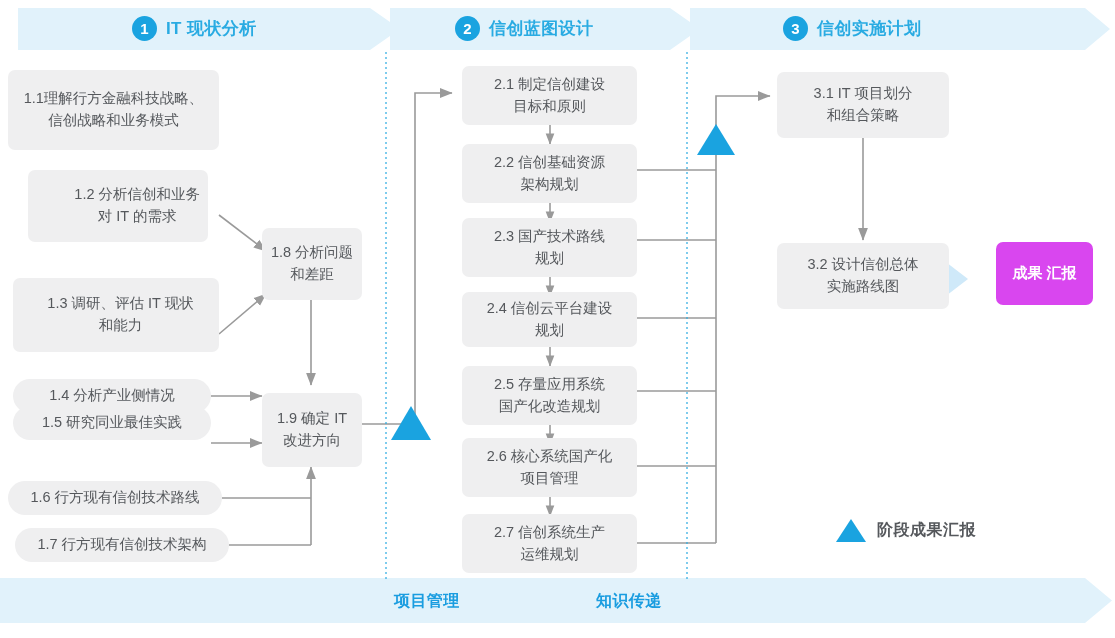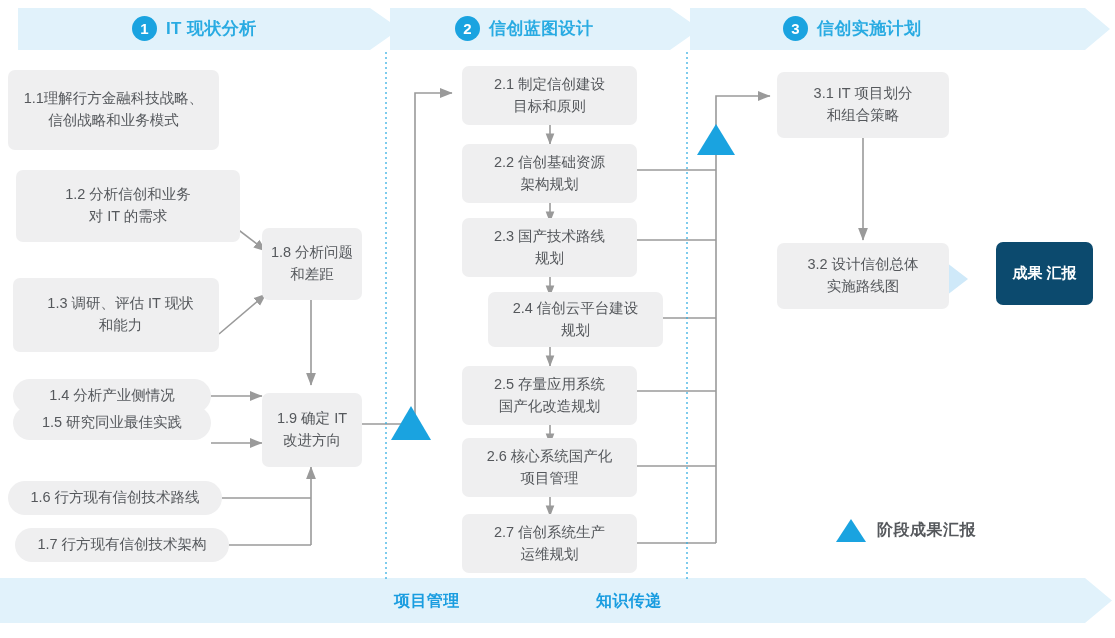--- a/index.html
+++ b/index.html
@@ -31,21 +31,21 @@
   
   .node{
     position:absolute;background:#efeff0;border-radius:7px;
     display:flex;align-items:center;justify-content:center;text-align:center;
     color:#55585c;font-size:14.5px;line-height:1.5;padding:4px 8px;
     box-sizing:border-box;
   }
   .node span{display:block;}
   .node.pill{border-radius:18px;}
   .result-box{
-    position:absolute;background:#0c4a6e;border-radius:7px;color:#ffffff;
+    position:absolute;background:#d946ef;border-radius:7px;color:#ffffff;
     font-size:15px;font-weight:bold;line-height:1.35;
     display:flex;align-items:center;justify-content:center;text-align:center;
     box-sizing:border-box;
   }
 
   
   .legend{position:absolute;display:flex;align-items:center;gap:11px;}
   .legend-tri{
     width:0;height:0;border-left:15px solid transparent;
     border-right:15px solid transparent;border-bottom:23px solid #1aa3e0;
@@ -150,21 +150,21 @@
       <polygon points="697,155 716,124 735,155"></polygon>
     </g>
   </svg>
 
   <div class="node" style="left:8px;top:70px;width:211px;height:80px;">
     <div>
       <span>1.1理解行方金融科技战略、</span>
       <span>信创战略和业务模式</span>
     </div>
   </div>
-  <div class="node" style="left:16px;top:170px;width:224px;height:72px;">
+  <div class="node" style="left:28px;top:170px;width:180px;height:72px;justify-content:flex-end;">
     <div>
       <span>1.2 分析信创和业务</span>
       <span>对 IT 的需求</span>
     </div>
   </div>
   <div class="node" style="left:13px;top:278px;width:206px;height:74px;padding-left:17px;">
     <div>
       <span>1.3 调研、评估 IT 现状</span>
       <span>和能力</span>
     </div>
@@ -205,21 +205,21 @@
       <span>2.2 信创基础资源</span>
       <span>架构规划</span>
     </div>
   </div>
   <div class="node" style="left:462px;top:218px;width:175px;height:59px;">
     <div>
       <span>2.3 国产技术路线</span>
       <span>规划</span>
     </div>
   </div>
-  <div class="node" style="left:462px;top:292px;width:175px;height:55px;margin-left:26px;">
+  <div class="node" style="left:462px;top:292px;width:175px;height:55px;">
     <div>
       <span>2.4 信创云平台建设</span>
       <span>规划</span>
     </div>
   </div>
   <div class="node" style="left:462px;top:366px;width:175px;height:59px;">
     <div>
       <span>2.5 存量应用系统</span>
       <span>国产化改造规划</span>
     </div>

